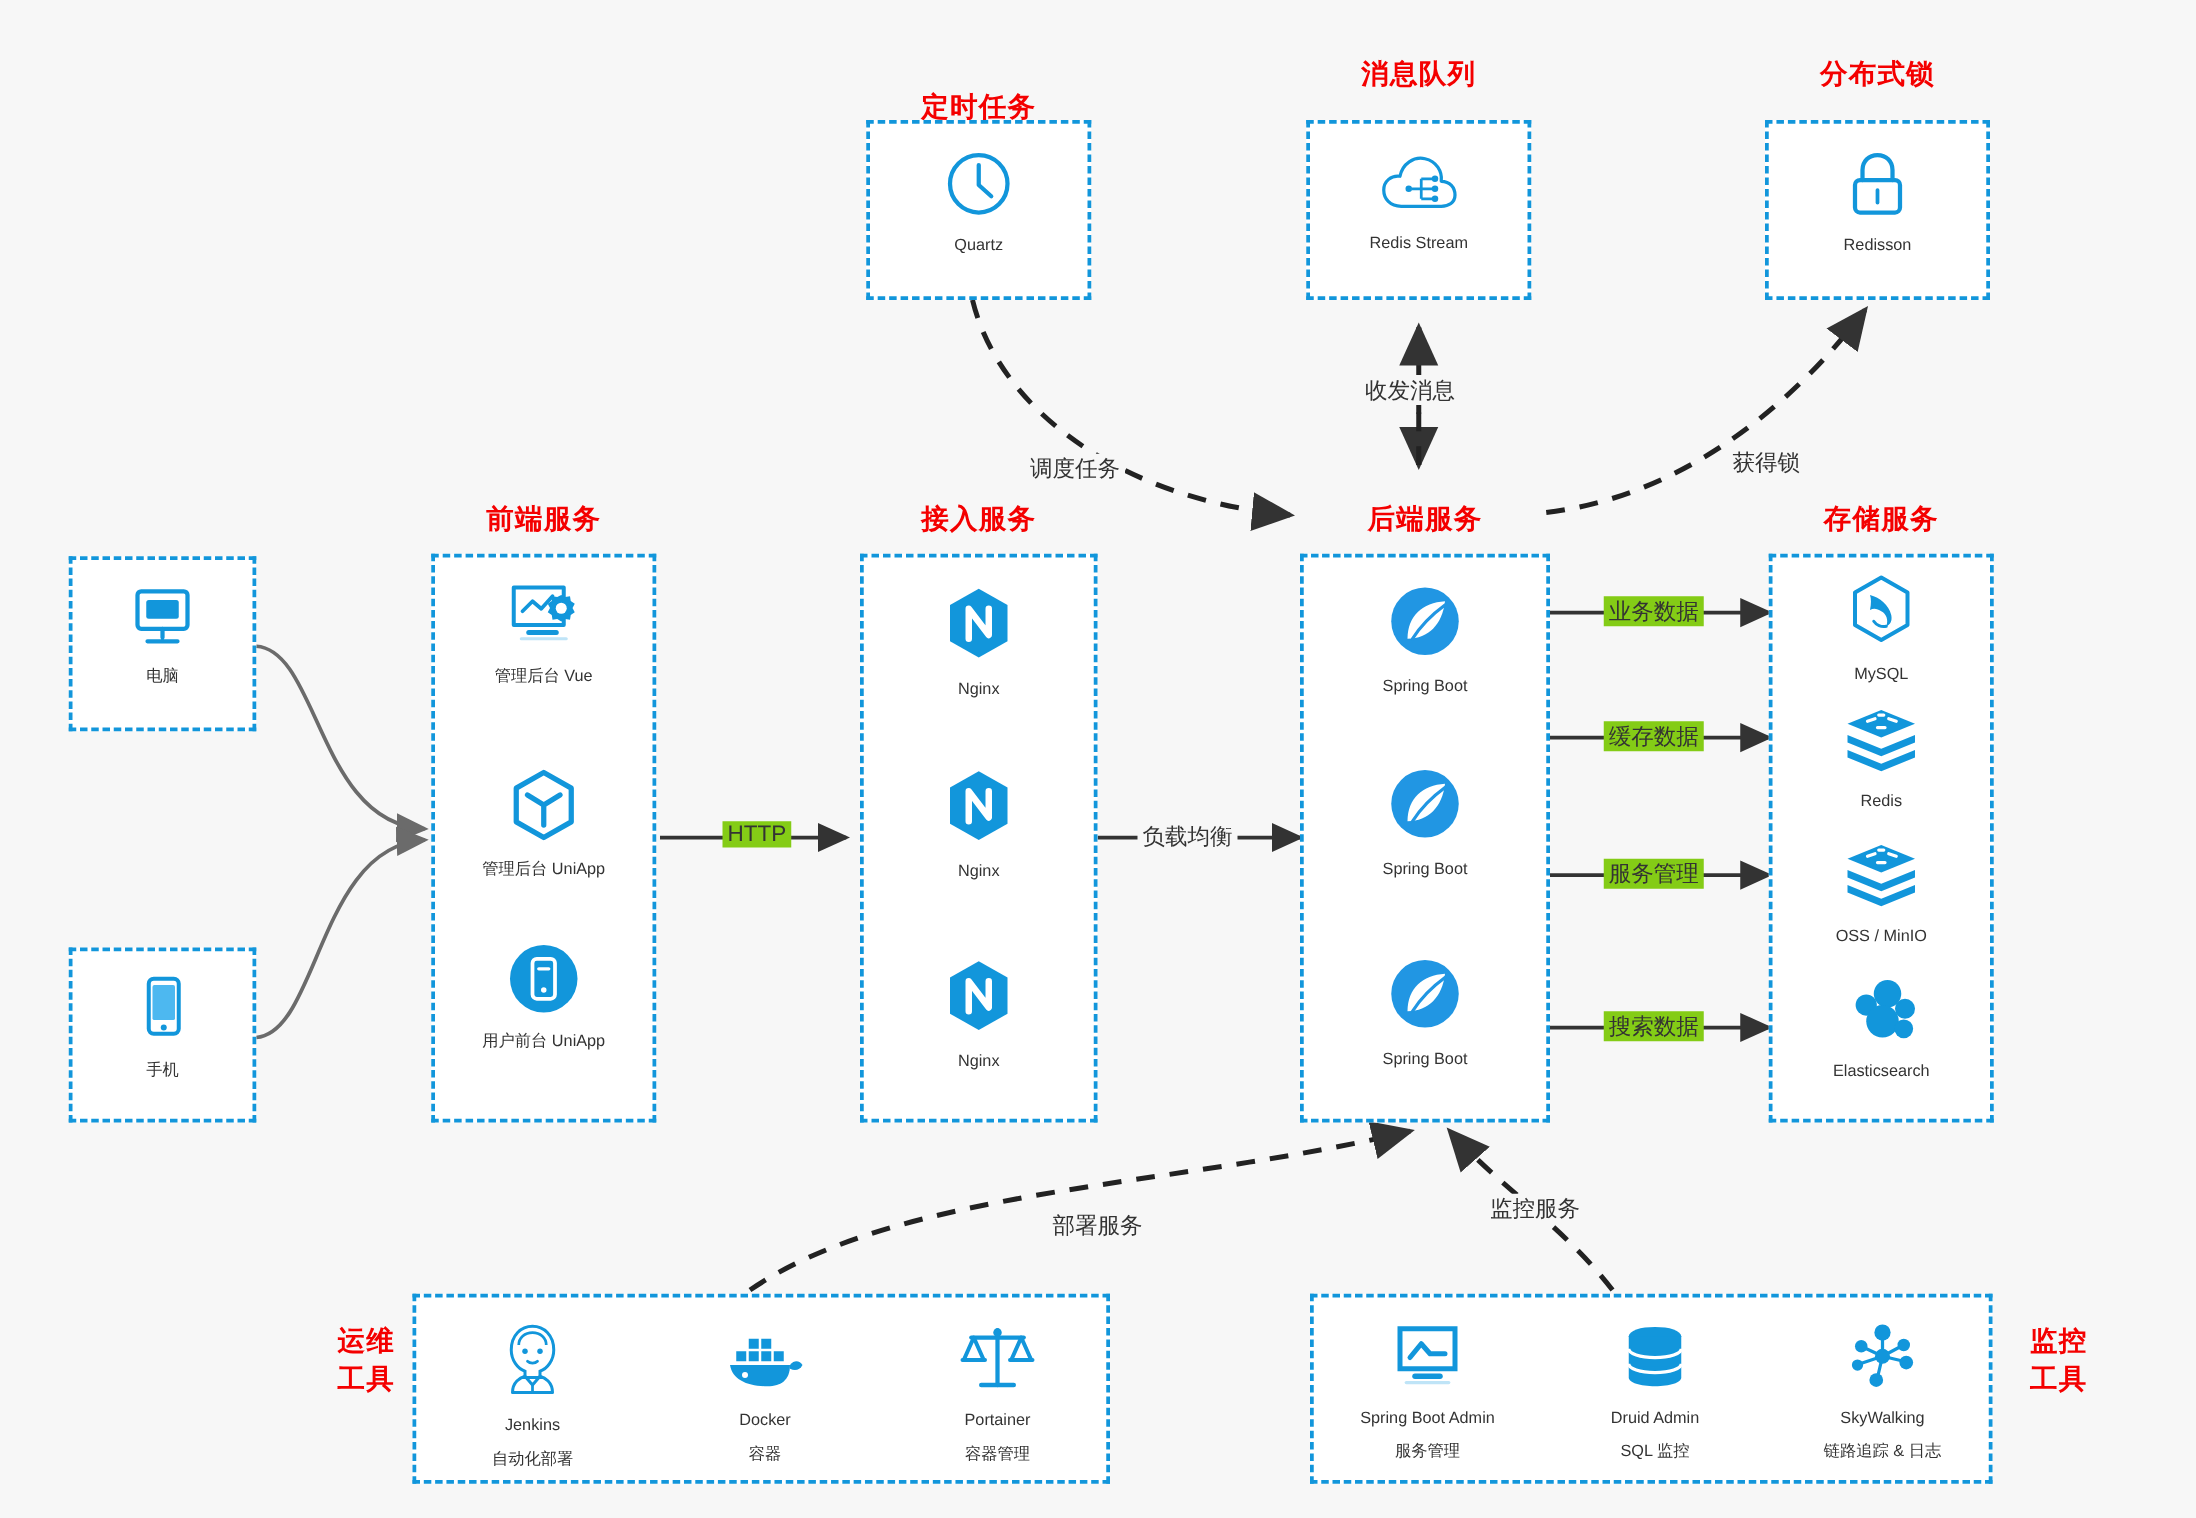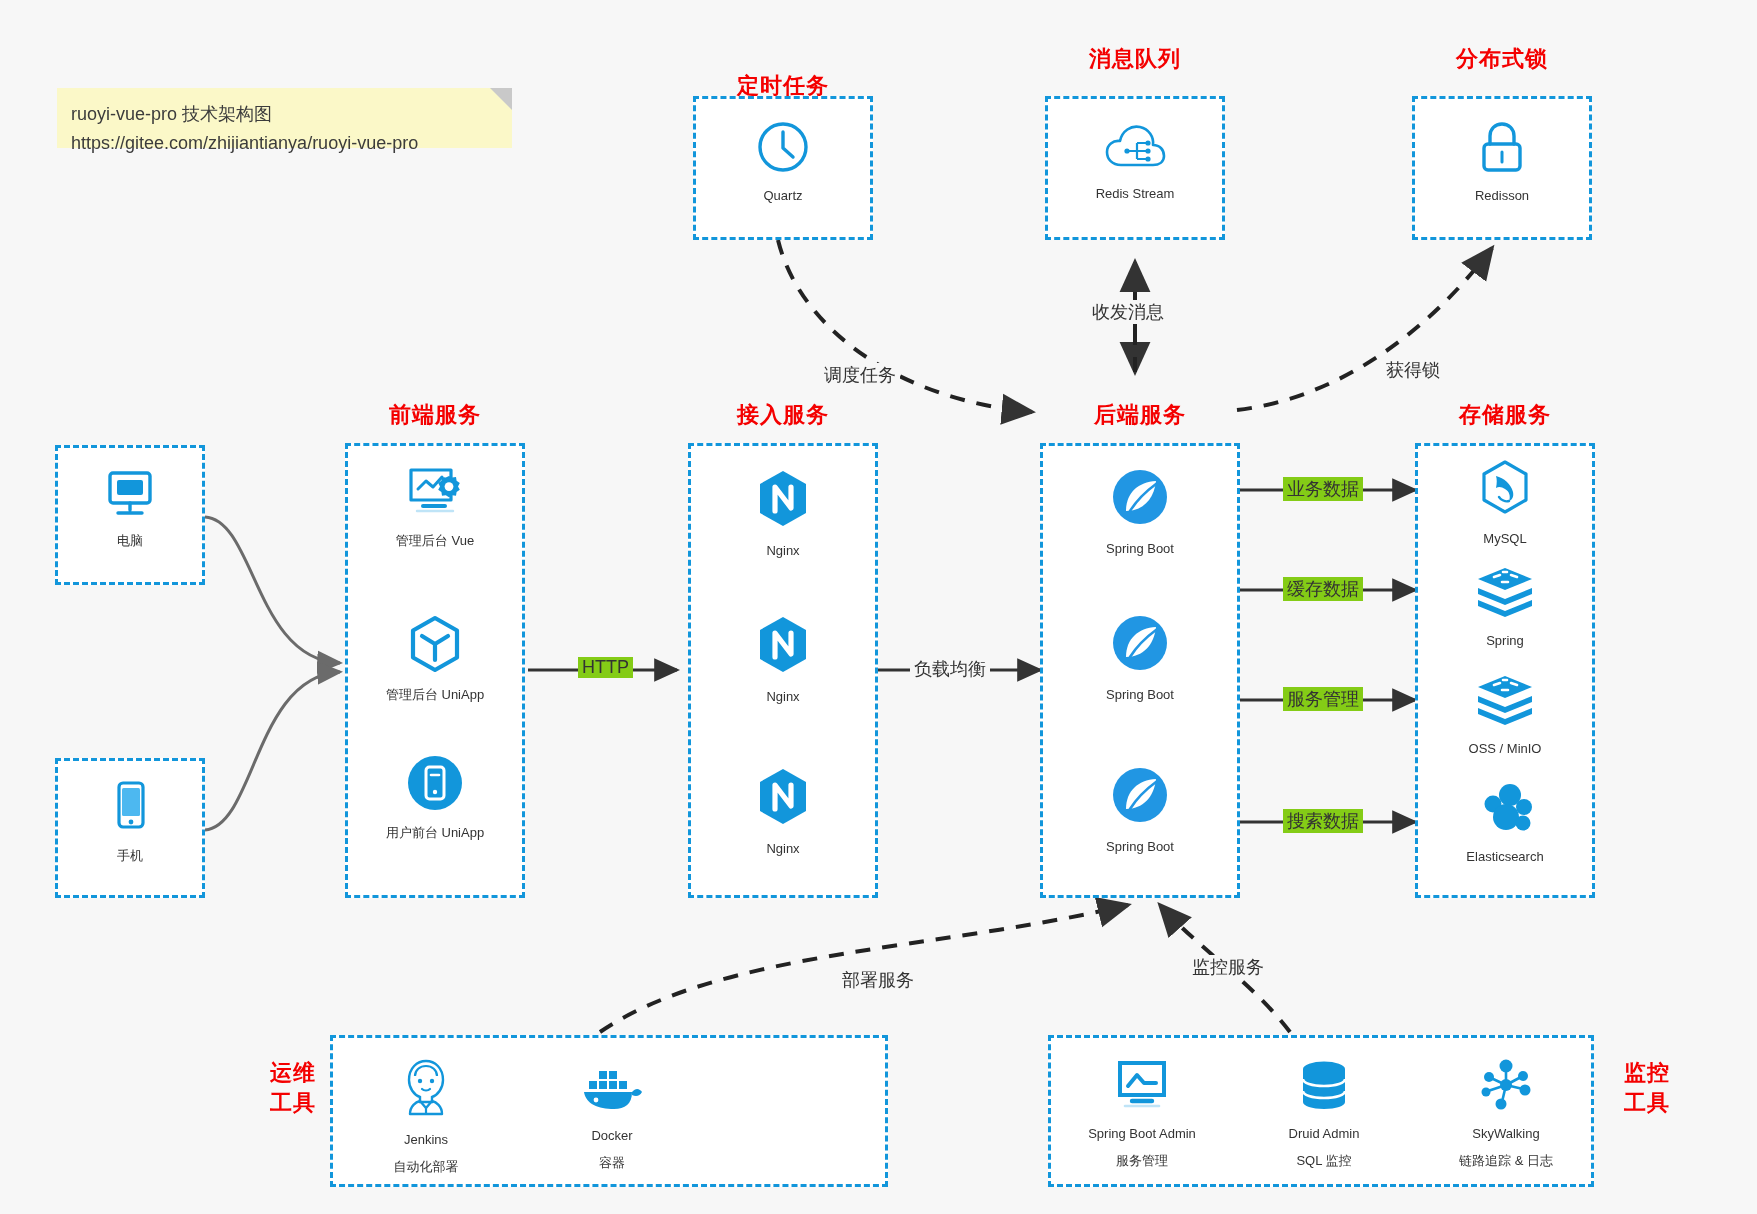--- a/index.html
+++ b/index.html
@@ -52,25 +52,20 @@
     position:absolute;background:#f7f7f7;
     font-size:18px;color:#333;white-space:nowrap;padding:0 4px;
   }
   .elabel.white{background:#84cc16;}
 </style>
 </head>
 <body>
 
 <div class="stage">
 
-  <div class="note">
-    <div class="fold"></div>
-    <div>ruoyi-vue-pro 技术架构图</div>
-    <div>https://gitee.com/zhijiantianya/ruoyi-vue-pro</div>
-  </div>
 
   <svg class="wires" viewBox="0 0 1757 1214">
     <defs>
       <marker id="ah" markerWidth="9" markerHeight="9" refX="7.6" refY="4.5" orient="auto">
         <path d="M0,0.6 L8.6,4.5 L0,8.4 z" fill="#333"></path>
       </marker>
       <marker id="ahg" markerWidth="9" markerHeight="9" refX="7.6" refY="4.5" orient="auto">
         <path d="M0,0.6 L8.6,4.5 L0,8.4 z" fill="#6b6b6b"></path>
       </marker>
     </defs>
@@ -260,21 +255,21 @@
       <div class="cap">MySQL</div>
     </div>
 
     <div class="cell" style="top:120px;">
       <svg class="ic" width="60" height="54" viewBox="0 0 60 54">
         <path d="M30 2 L57 13 L30 24 L3 13 Z" fill="#1296db"></path>
         <path d="M3 22 L30 33 L57 22 L57 28 L30 39 L3 28 Z" fill="#1296db"></path>
         <path d="M3 34 L30 45 L57 34 L57 40 L30 51 L3 40 Z" fill="#1296db"></path>
         <path d="M19 11 L25 9 M36 9 L42 11 M28 6 L32 6 M27 16 L33 16" stroke="#ffffff" stroke-width="2.6" stroke-linecap="round"></path>
       </svg>
-      <div class="cap">Spring</div>
+      <div class="cap">Redis</div>
     </div>
 
     <div class="cell" style="top:228px;">
       <svg class="ic" width="60" height="54" viewBox="0 0 60 54">
         <path d="M30 2 L57 13 L30 24 L3 13 Z" fill="#1296db"></path>
         <path d="M3 22 L30 33 L57 22 L57 28 L30 39 L3 28 Z" fill="#1296db"></path>
         <path d="M3 34 L30 45 L57 34 L57 40 L30 51 L3 40 Z" fill="#1296db"></path>
         <path d="M19 11 L25 9 M36 9 L42 11 M28 6 L32 6 M27 16 L33 16" stroke="#ffffff" stroke-width="2.6" stroke-linecap="round"></path>
       </svg>
       <div class="cap">OSS / MinIO</div>
@@ -318,20 +313,33 @@
         <rect x="19" y="17" width="8" height="8" fill="#1296db"></rect>
         <rect x="29" y="17" width="8" height="8" fill="#1296db"></rect>
         <rect x="39" y="17" width="8" height="8" fill="#1296db"></rect>
         <path d="M4 28 L52 28 C52 40 45 45 34 45 C18 45 6 40 4 28 Z" fill="#1296db"></path>
         <path d="M52 28 C56 23 60 25 62 28 C60 32 56 33 52 31 Z" fill="#1296db"></path>
         <circle cx="16" cy="36" r="2.4" fill="#ffffff"></circle>
       </svg>
       <div class="cap two">Docker</div>
       <div class="cap two" style="margin-top:0;">容器</div>
     </div>
+    <div class="cell" style="top:20px;left:372px;width:186px;">
+      <svg class="ic" width="62" height="56" viewBox="0 0 62 56">
+        <path d="M31 6 L31 50" stroke="#1296db" stroke-width="3.4" stroke-linecap="round"></path>
+        <path d="M10 12 L52 12" stroke="#1296db" stroke-width="3.4" stroke-linecap="round"></path>
+        <path d="M18 50 L44 50" stroke="#1296db" stroke-width="3.6" stroke-linecap="round"></path>
+        <path d="M4 30 L12 12 L20 30 Z" fill="none" stroke="#1296db" stroke-width="3.2" stroke-linejoin="round"></path>
+        <path d="M42 30 L50 12 L58 30 Z" fill="none" stroke="#1296db" stroke-width="3.2" stroke-linejoin="round"></path>
+        <path d="M3 30 L21 30 M41 30 L59 30" stroke="#1296db" stroke-width="3.2" stroke-linecap="round"></path>
+        <circle cx="31" cy="8" r="3.4" fill="#1296db"></circle>
+      </svg>
+      <div class="cap two">Portainer</div>
+      <div class="cap two" style="margin-top:0;">容器管理</div>
+    </div>
   </div>
 
   <div class="box" style="left:1048px;top:1035px;width:546px;height:152px;">
     <div class="cell" style="top:20px;left:0;width:182px;">
       <svg class="ic" width="60" height="54" viewBox="0 0 60 54">
         <rect x="8" y="5" width="44" height="32" fill="none" stroke="#1296db" stroke-width="4"></rect>
         <path d="M16 28 L25 17 L32 25 L44 25" fill="none" stroke="#1296db" stroke-width="4" stroke-linecap="round" stroke-linejoin="round"></path>
         <path d="M20 43 L40 43" stroke="#1296db" stroke-width="4.4" stroke-linecap="round"></path>
         <path d="M13 48 L47 48" stroke="#bfe4f7" stroke-width="2.6" stroke-linecap="round"></path>
       </svg>

